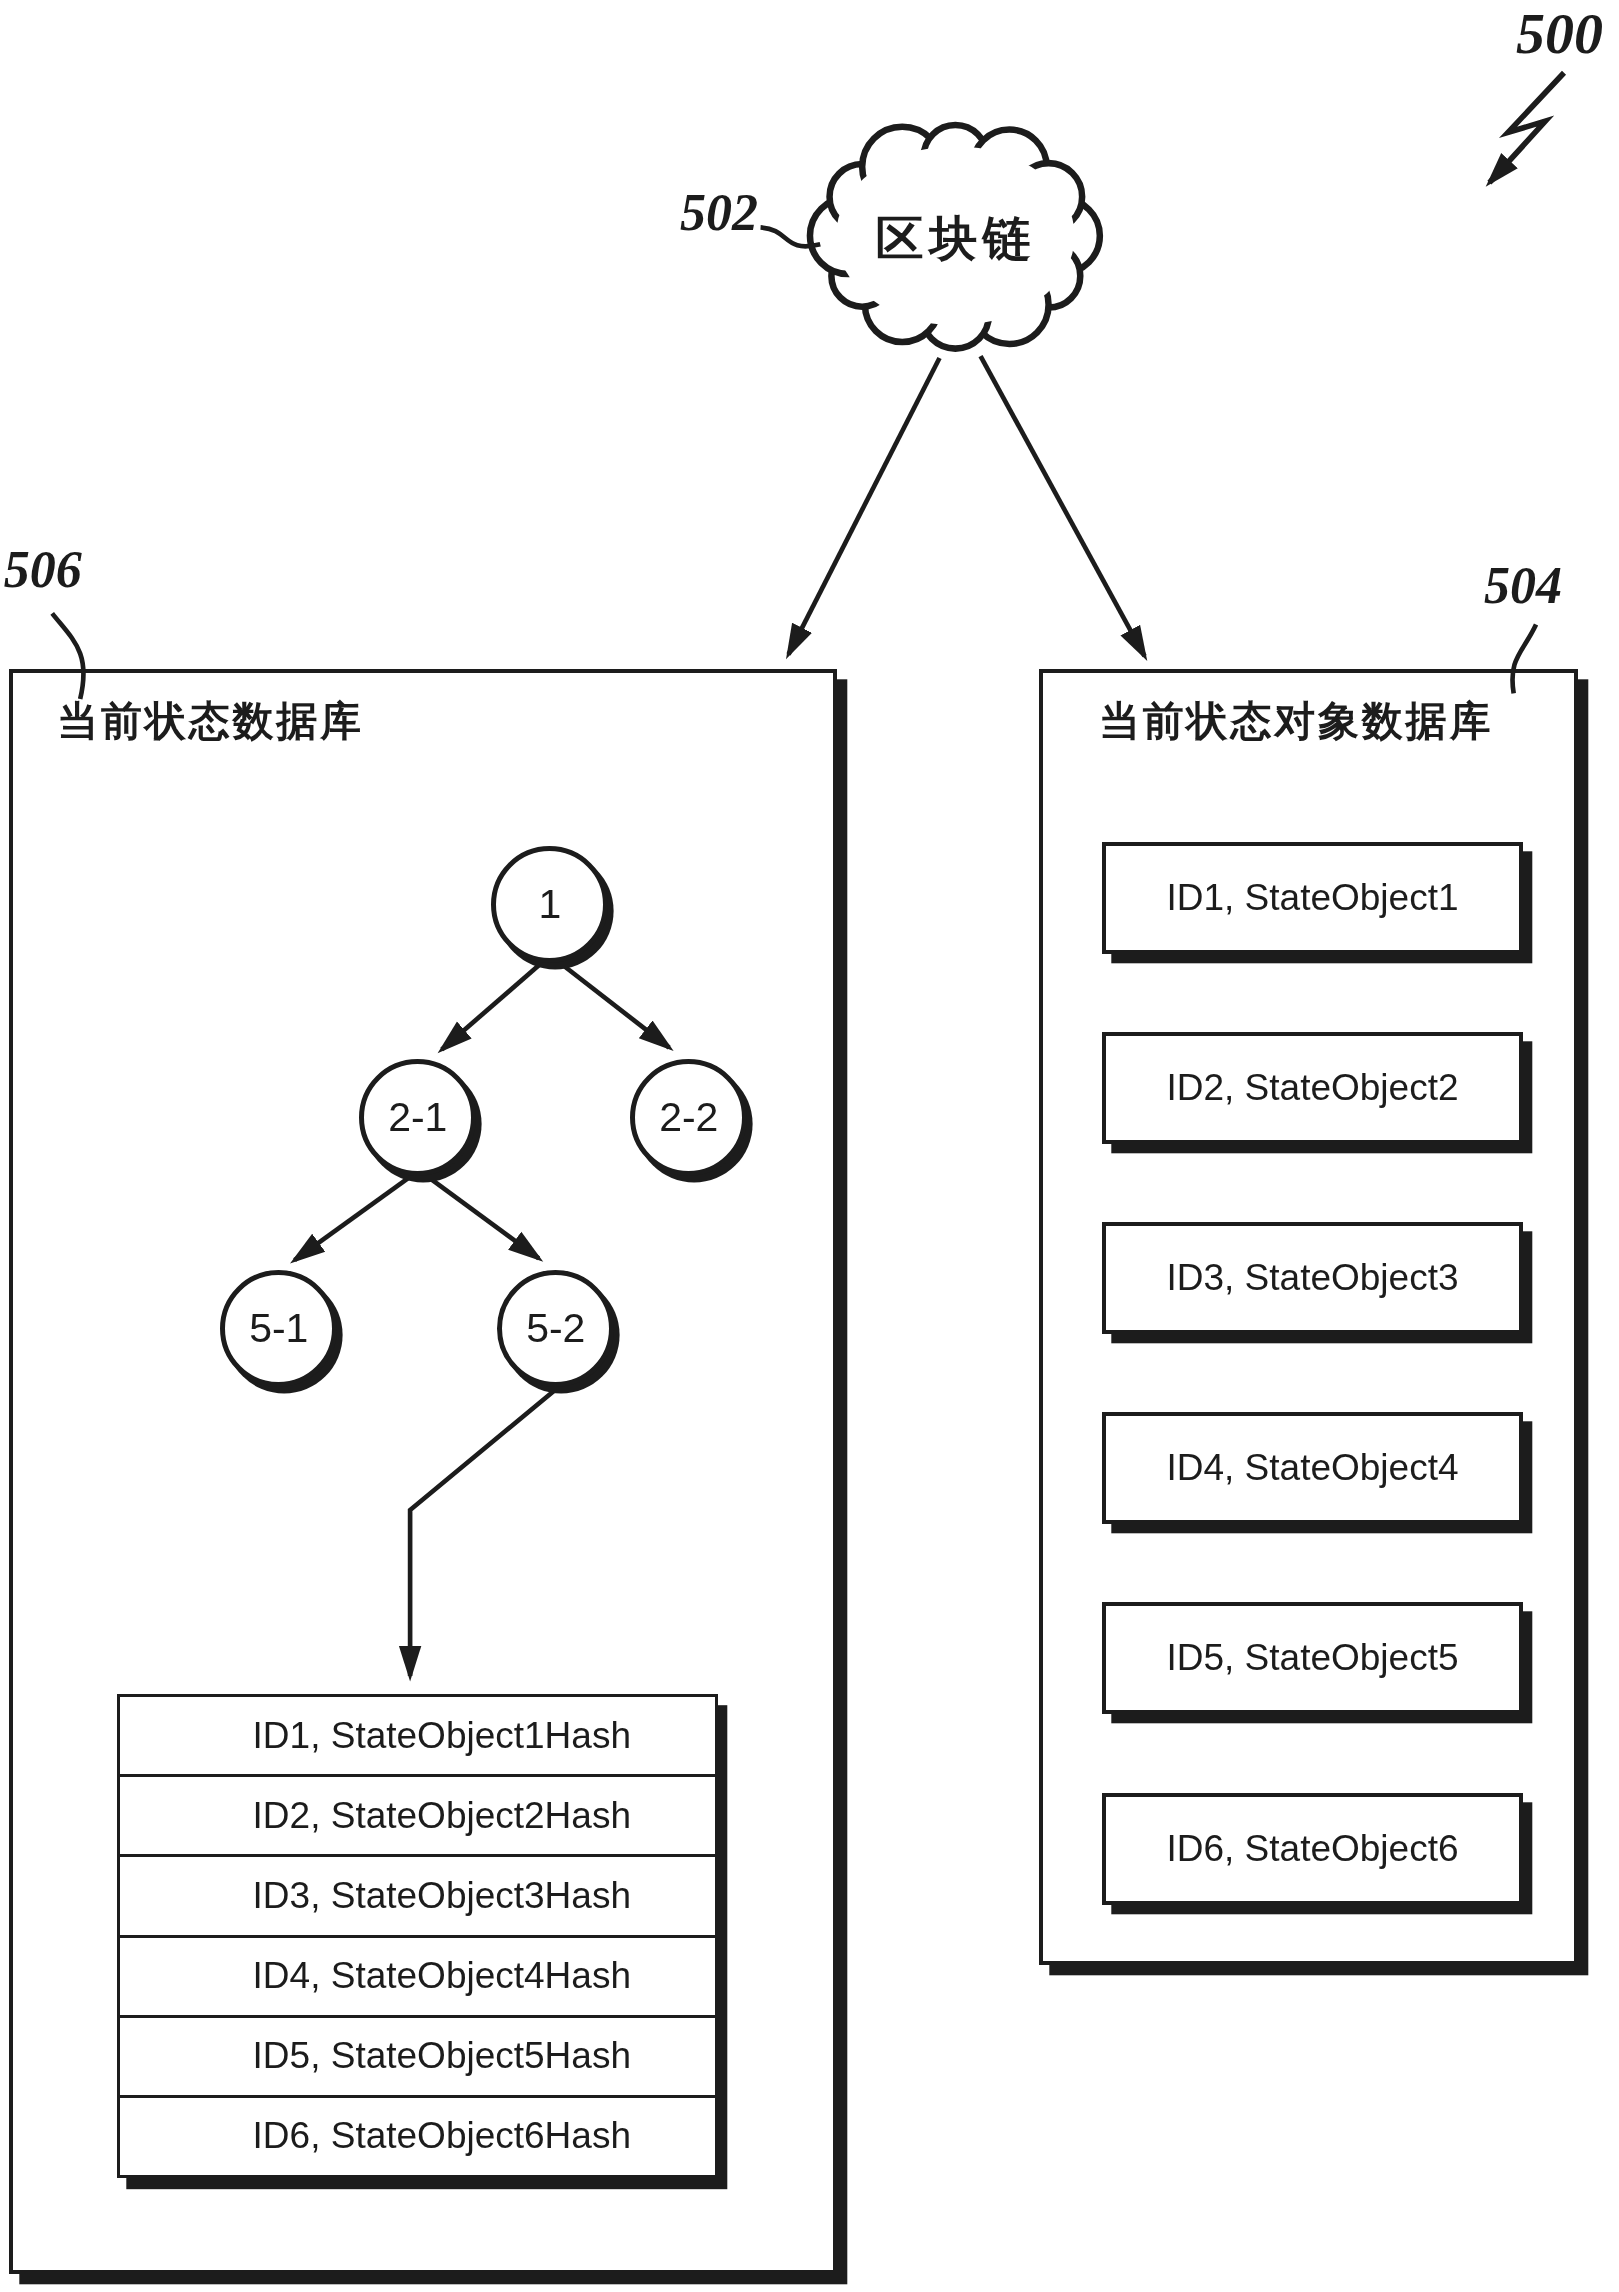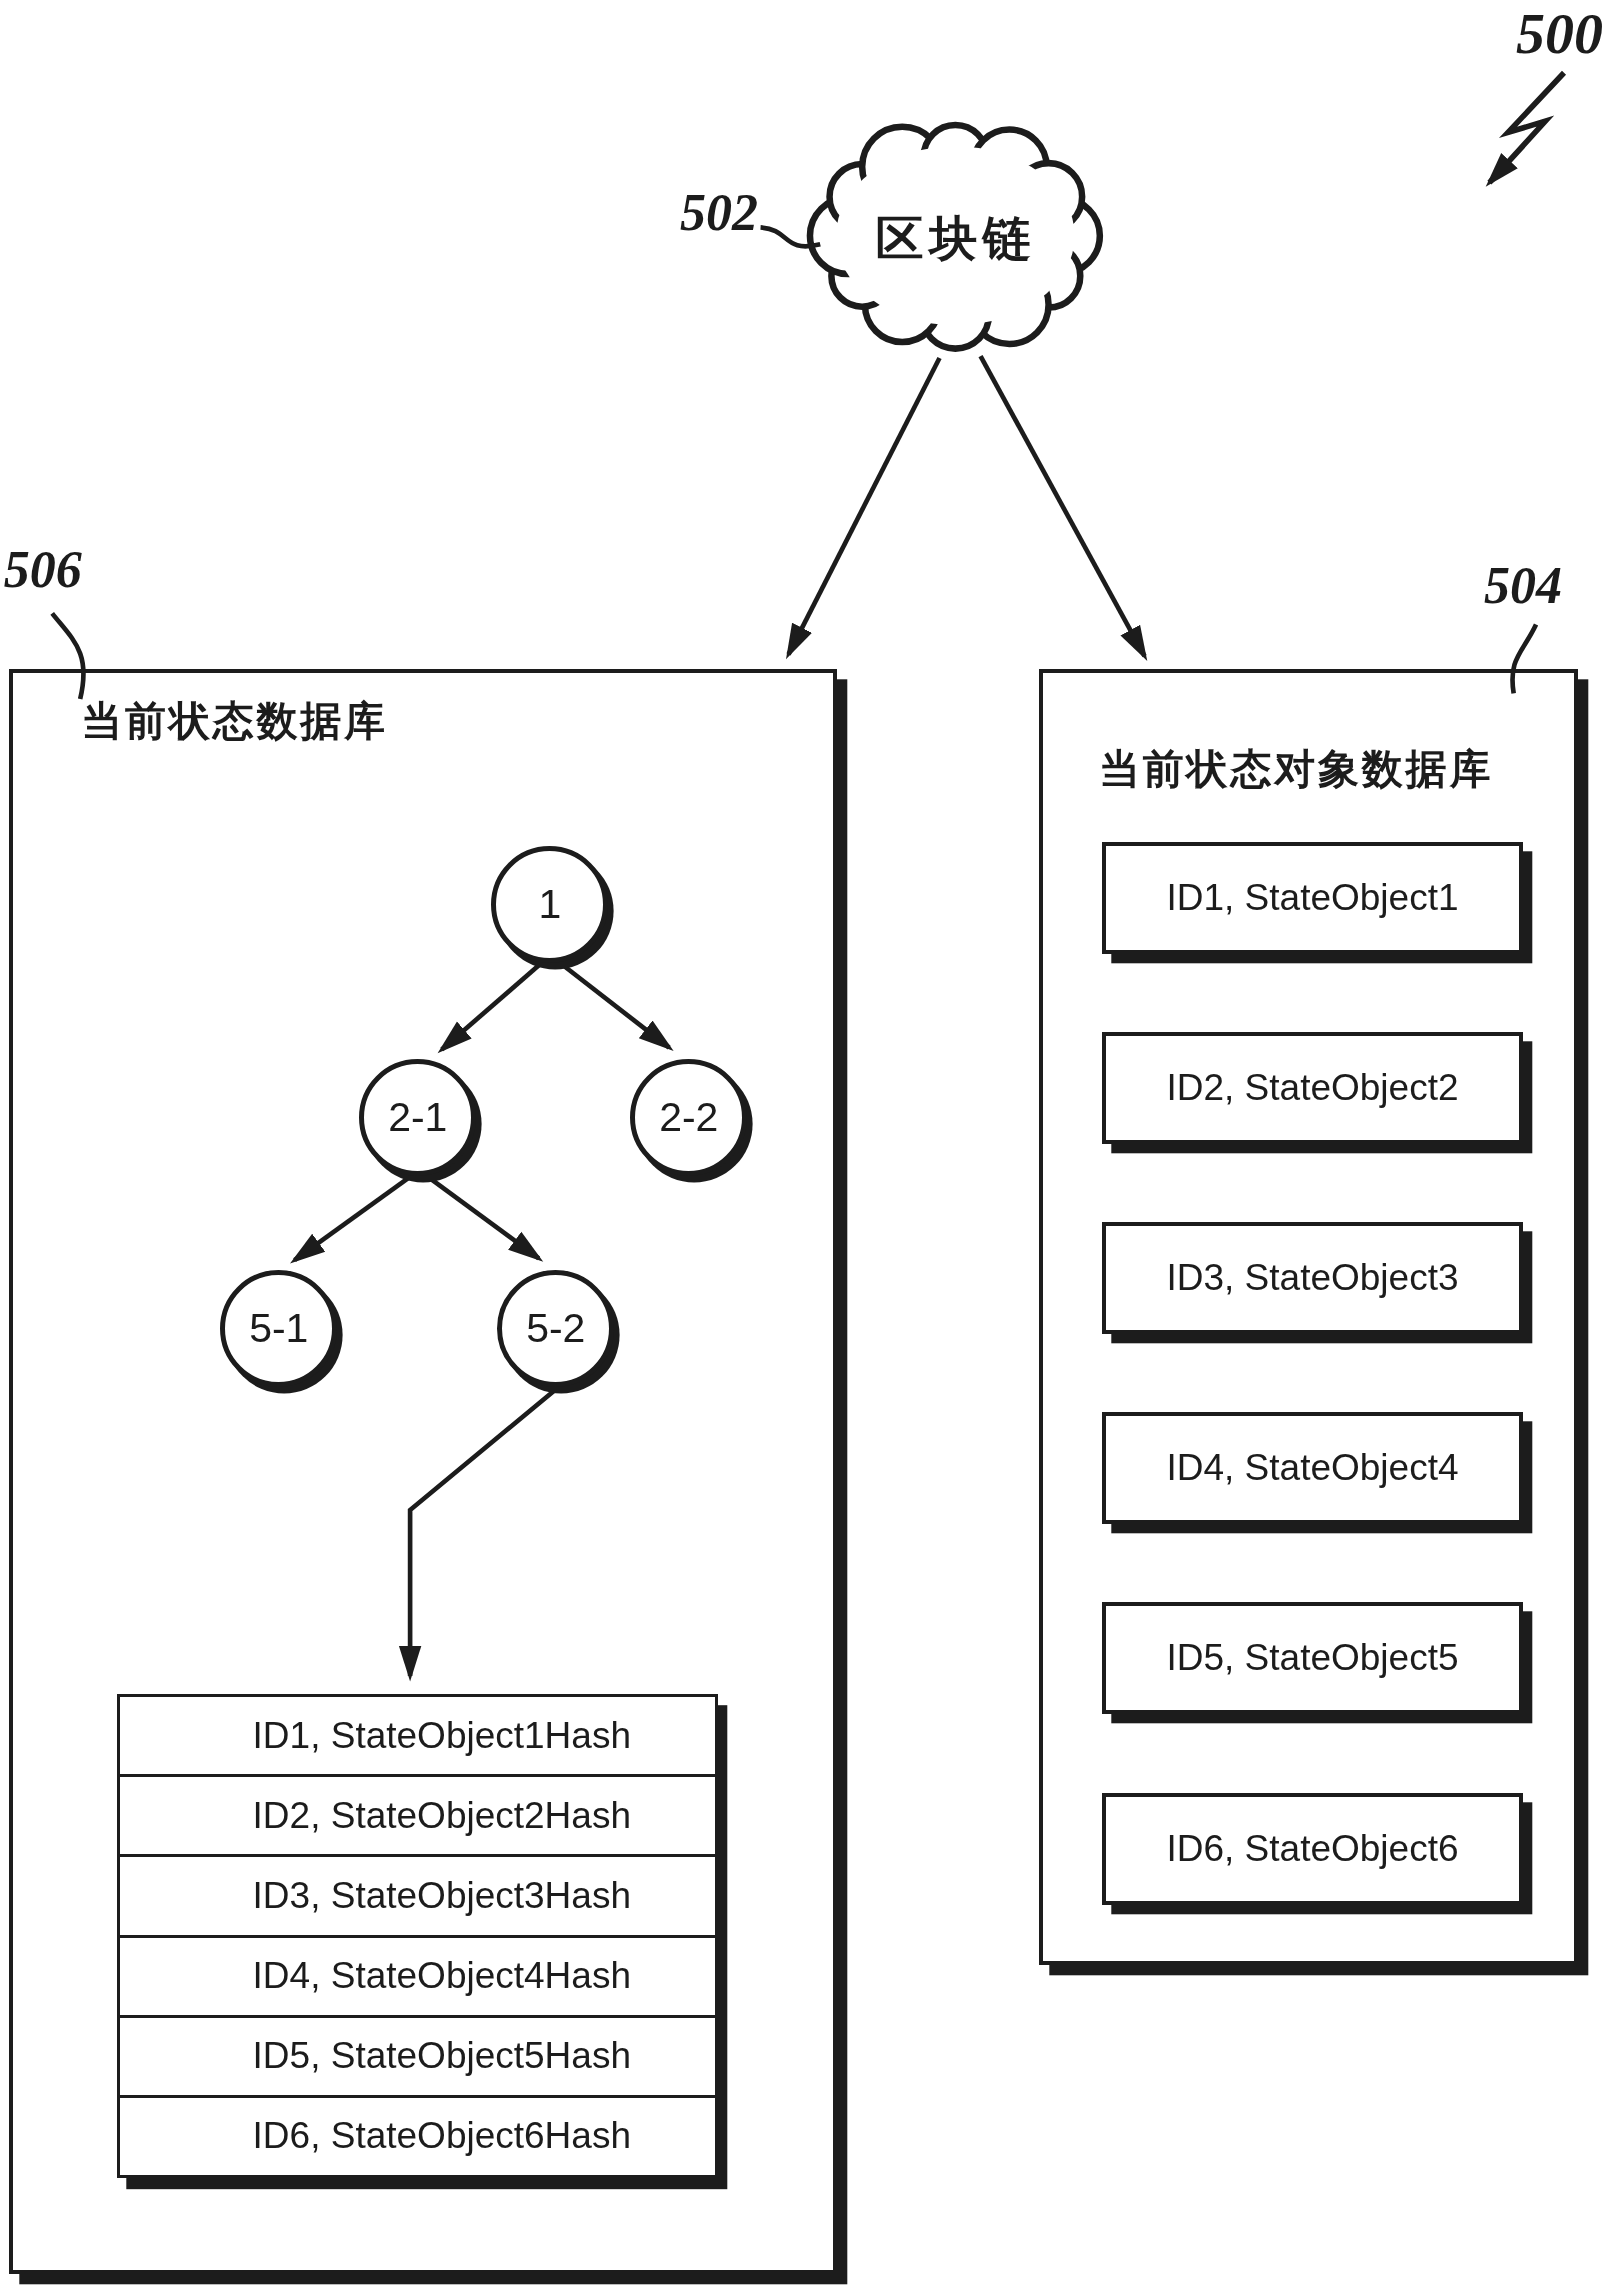--- a/index.html
+++ b/index.html
@@ -83,21 +83,21 @@
     font-size:37px;
     white-space:nowrap;
   }
 </style>
 </head>
 <body>
 
 <div id="canvas">
 
   <div class="panel" style="left:9.3px;top:669px;width:828px;height:1605px;">
-    <div class="panel-title" style="left:44px;top:20.5px;margin-left:24px;">当前状态数据库</div>
+    <div class="panel-title" style="left:44px;top:20.5px;">当前状态数据库</div>
 
     <div class="tree-node" style="left:478px;top:173px;">
       <span>1</span>
     </div>
     <div class="tree-node" style="left:346px;top:386px;">
       <span>2-1</span>
     </div>
     <div class="tree-node" style="left:617px;top:386px;">
       <span>2-2</span>
     </div>
@@ -112,21 +112,21 @@
       <div class="hash-row">ID1, StateObject1Hash</div>
       <div class="hash-row">ID2, StateObject2Hash</div>
       <div class="hash-row">ID3, StateObject3Hash</div>
       <div class="hash-row">ID4, StateObject4Hash</div>
       <div class="hash-row">ID5, StateObject5Hash</div>
       <div class="hash-row">ID6, StateObject6Hash</div>
     </div>
   </div>
 
   <div class="panel" style="left:1039px;top:669px;width:539px;height:1296px;">
-    <div class="panel-title" style="left:56px;top:20.5px;margin-top:48px;">当前状态对象数据库</div>
+    <div class="panel-title" style="left:56px;top:20.5px;">当前状态对象数据库</div>
 
     <div class="entry-box" style="top:169px;">
       <span>ID1, StateObject1</span>
     </div>
     <div class="entry-box" style="top:359px;">
       <span>ID2, StateObject2</span>
     </div>
     <div class="entry-box" style="top:549px;">
       <span>ID3, StateObject3</span>
     </div>

